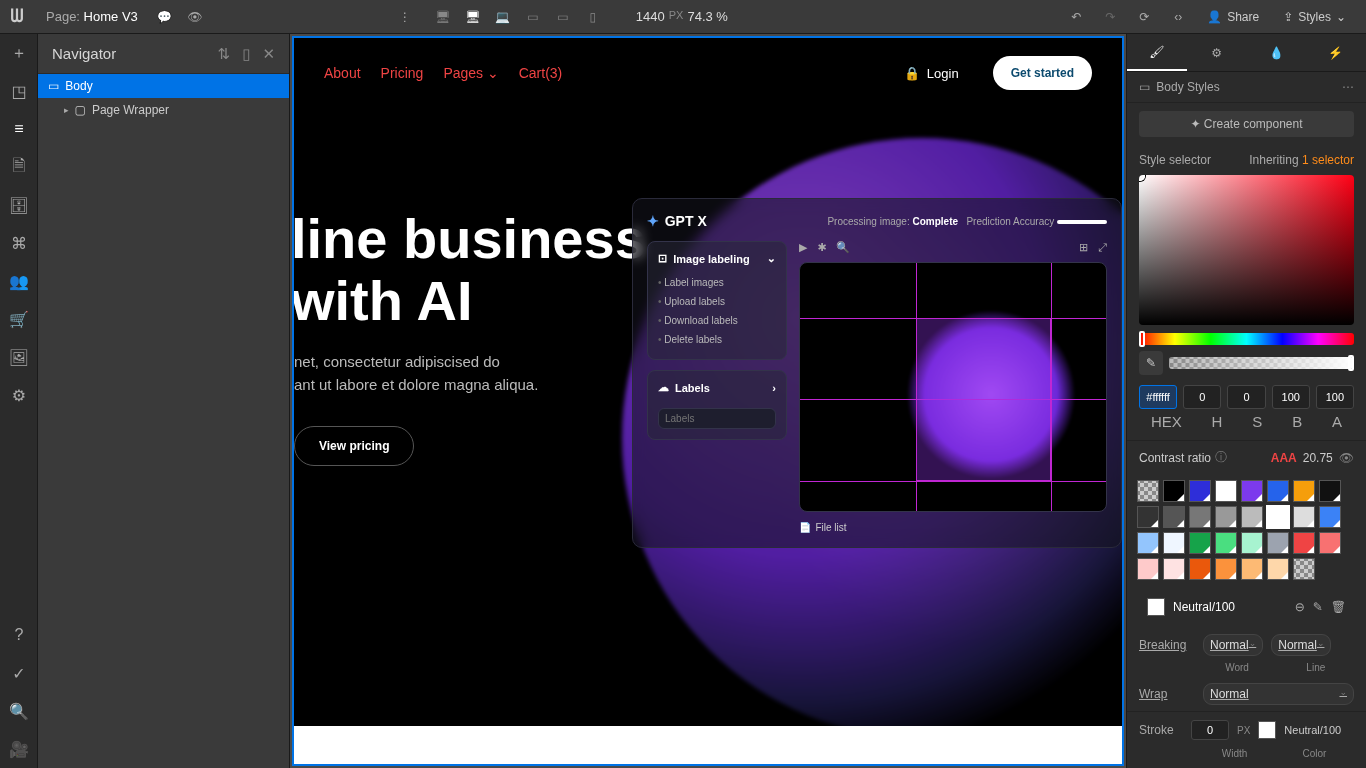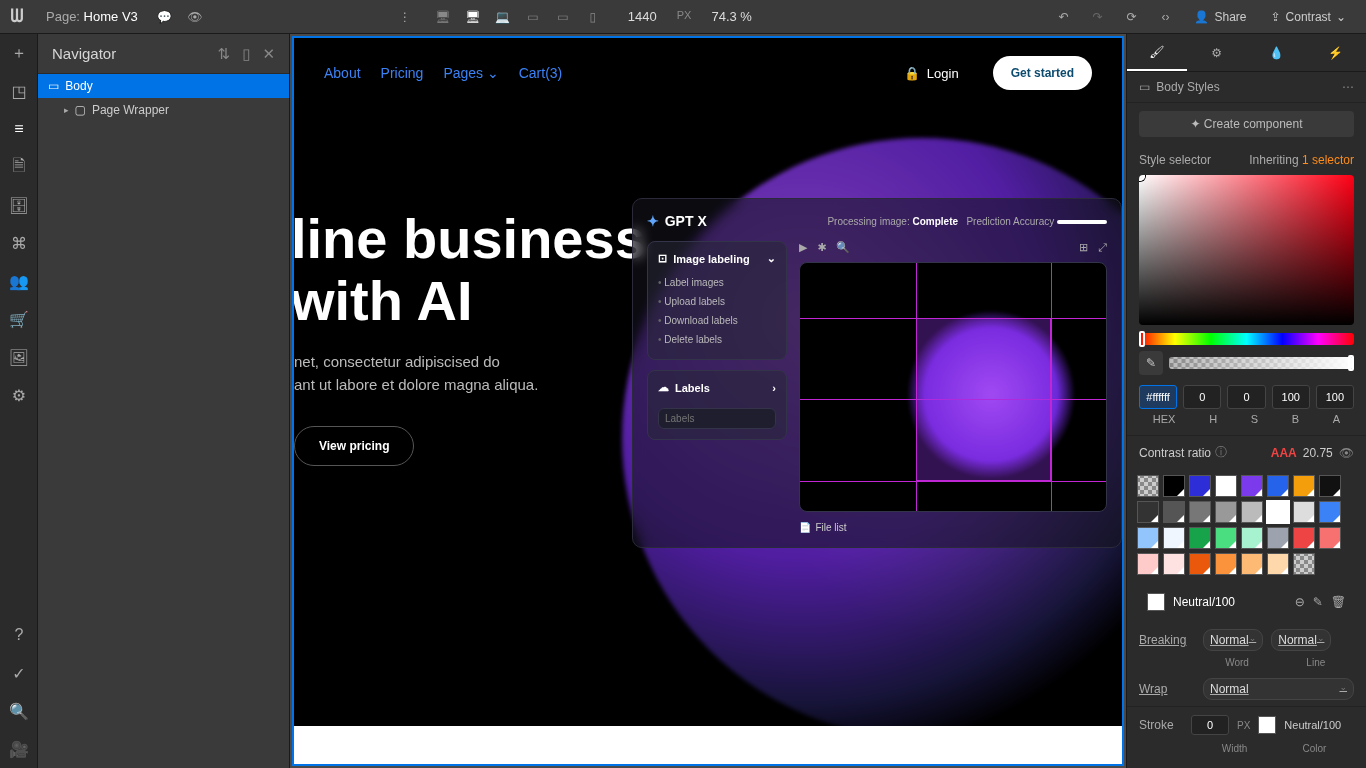--- a/index.html
+++ b/index.html
@@ -7,21 +7,21 @@
 
 
 .topbar { height: 34px; background: #3a3a3a; display: flex; align-items: center; border-bottom: 1px solid #1a1a1a; }
 .logo-w { width: 34px; height: 34px; display: flex; align-items: center; justify-content: center; font-weight: bold; font-size: 18px; color: #ccc; }
 .page-label { padding: 0 12px; font-size: 13px; color: #aaa; }
 .page-label .val { color: #fff; }
 .top-icon { width: 30px; height: 34px; display: flex; align-items: center; justify-content: center; color: #aaa; cursor: pointer; }
 .breakpoints { display: flex; gap: 4px; margin: 0 10px; }
 .bp { width: 26px; height: 20px; display: flex; align-items: center; justify-content: center; color: #888; cursor: pointer; }
 .bp.active { color: #fff; }
-.viewport-info { color: #ddd; font-size: 13px; margin-left: 12px; display: flex; gap: 20px; }
+.viewport-info { color: #ddd; font-size: 13px; margin-left: 20px; display: flex; gap: 4px; }
 .px-label { color: #888; font-size: 11px; }
 .top-right { margin-left: auto; display: flex; align-items: center; gap: 4px; padding-right: 10px; }
 .top-btn { padding: 6px 10px; color: #ccc; cursor: pointer; display: flex; align-items: center; gap: 5px; }
 
 
 .left-rail { position: absolute; left: 0; top: 34px; bottom: 0; width: 38px; background: #2b2b2b; border-right: 1px solid #1a1a1a; display: flex; flex-direction: column; }
 .rail-icon { width: 38px; height: 38px; display: flex; align-items: center; justify-content: center; color: #aaa; cursor: pointer; font-size: 16px; }
 .rail-spacer { flex: 1; }
 
 
@@ -30,21 +30,21 @@
 .nav-header-icons { margin-left: auto; display: flex; gap: 12px; color: #888; }
 .nav-tree-item { padding: 5px 10px; display: flex; align-items: center; gap: 6px; font-size: 12px; cursor: pointer; }
 .nav-tree-item.selected { background: #0073e6; color: #fff; }
 .nav-tree-item.child { padding-left: 26px; color: #ccc; }
 .tree-caret { font-size: 9px; color: #aaa; }
 
 
 .canvas { position: absolute; left: 290px; top: 34px; right: 240px; bottom: 0; background: #4a4a4a; overflow: hidden; }
 .canvas-inner { position: absolute; inset: 2px; background: #000; border: 2px solid #0073e6; overflow: hidden; }
 .site-nav { display: flex; align-items: center; gap: 20px; padding: 18px 30px; color: #fff; }
-.site-nav a { color: #3b82f6; text-decoration: none; font-size: 14px; }
+.site-nav a { color: #ef4444; text-decoration: none; font-size: 14px; }
 .login { margin-left: auto; display: flex; align-items: center; gap: 6px; font-size: 13px; }
 .getstarted { background: #fff; color: #0c4a6e; border-radius: 999px; padding: 10px 18px; font-weight: 600; margin-left: 14px; }
 .hero { padding: 100px 0 80px 0; position: relative; }
 .hero h1 { font-size: 56px; font-weight: 600; color: #fff; line-height: 1.1; margin-left: -3px; }
 .hero p { color: #bbb; font-size: 15px; margin-top: 20px; line-height: 1.5; }
 .cta-row { display: flex; gap: 14px; margin-top: 30px; }
 .cta2 { border: 1px solid #555; color: #fff; border-radius: 999px; padding: 12px 24px; font-weight: 600; }
 
 
 .orb { position: absolute; right: -100px; top: 100px; width: 600px; height: 600px; border-radius: 50%;
@@ -102,21 +102,21 @@
 .hue-handle{ position:absolute; left:0; top:-2px; width:6px; height:16px; border:2px solid #fff; border-radius:2px;}
 .alpha-row { display:flex; gap:6px; margin-top:6px; align-items:center;}
 .alpha-bar { flex:1; height:12px; border-radius:3px;
   background: linear-gradient(to right, transparent, #fff),
    repeating-conic-gradient(#888 0 25%, #bbb 0 50%) 50%/8px 8px; position:relative;}
 .alpha-handle{ position:absolute; right:0; top:-2px; width:6px; height:16px; border:2px solid #fff; border-radius:2px;}
 .eyedrop { width:24px; height:24px; display:flex; align-items:center; justify-content:center; background:#3a3a3a; border-radius:4px; color:#ccc; cursor:pointer;}
 .hsb-row { display:flex; gap:6px; margin-top:10px;}
 .hsb-row input { flex:1; width:100%; background:#222; border:1px solid #444; border-radius:3px; padding:5px 4px; text-align:center; color:#fff; font-size:11px;}
 .hsb-row input.hex { background:#1e3a5f; border-color:#0073e6;}
-.hsb-labels { display:flex; gap:6px; margin-top:4px; justify-content: space-around; color:#aaa; font-size:11px;}
+.hsb-labels { display:flex; gap:6px; margin-top:4px; justify-content: space-around; color:#aaa; font-size:15px;}
 .contrast-row { padding:8px 12px; display:flex; align-items:center; font-size:12px; color:#ccc; border-top:1px solid #222;}
 .contrast-row .aaa{ margin-left:auto; color:#ef4444; font-weight:700; margin-right:6px;}
 .swatches { padding: 6px 10px; display:flex; flex-wrap:wrap; gap:4px;}
 .swatch { width:22px; height:22px; border:1px solid #555; position:relative; cursor:pointer;}
 .swatch.tri::after{ content:""; position:absolute; right:0; bottom:0; width:0;height:0; border-left:7px solid transparent; border-bottom:7px solid #fff;}
 .swatch.selected { outline:2px solid #fff; outline-offset:-1px;}
 .swatch.checker { background: repeating-conic-gradient(#888 0 25%, #ccc 0 50%) 50%/8px 8px;}
 .named-swatch { margin:6px 12px; padding:6px 8px; display:flex; align-items:center; gap:8px; font-size:12px; color:#fff;}
 .named-swatch .chip{ width:18px; height:18px; border:1px solid #555;}
 .named-swatch .tools{ margin-left:auto; display:flex; gap:8px; color:#aaa;}
@@ -158,21 +158,21 @@
     <div class="top-icon">↶</div>
     <div class="top-icon" style="opacity:.4">↷</div>
     <div class="top-icon">⟳</div>
     <div class="top-icon">‹›</div>
     <div class="top-btn">
       <span>👤</span>
       <span>Share</span>
     </div>
     <div class="top-btn">
       <span>⇪</span>
-      <span>Contrast</span>
+      <span>Styles</span>
       <span>⌄</span>
     </div>
   </div>
 </div>
 
 <div class="left-rail">
   <div class="rail-icon">＋</div>
   <div class="rail-icon">◳</div>
   <div class="rail-icon" style="color:#fff">≡</div>
   <div class="rail-icon">🗎</div>

